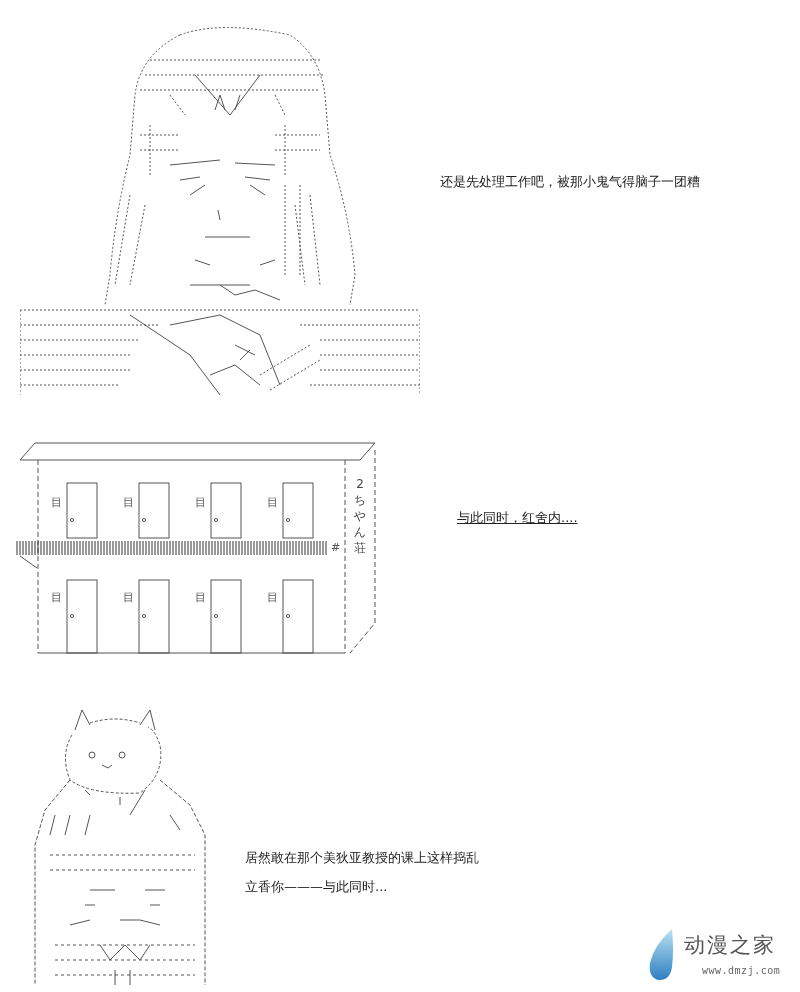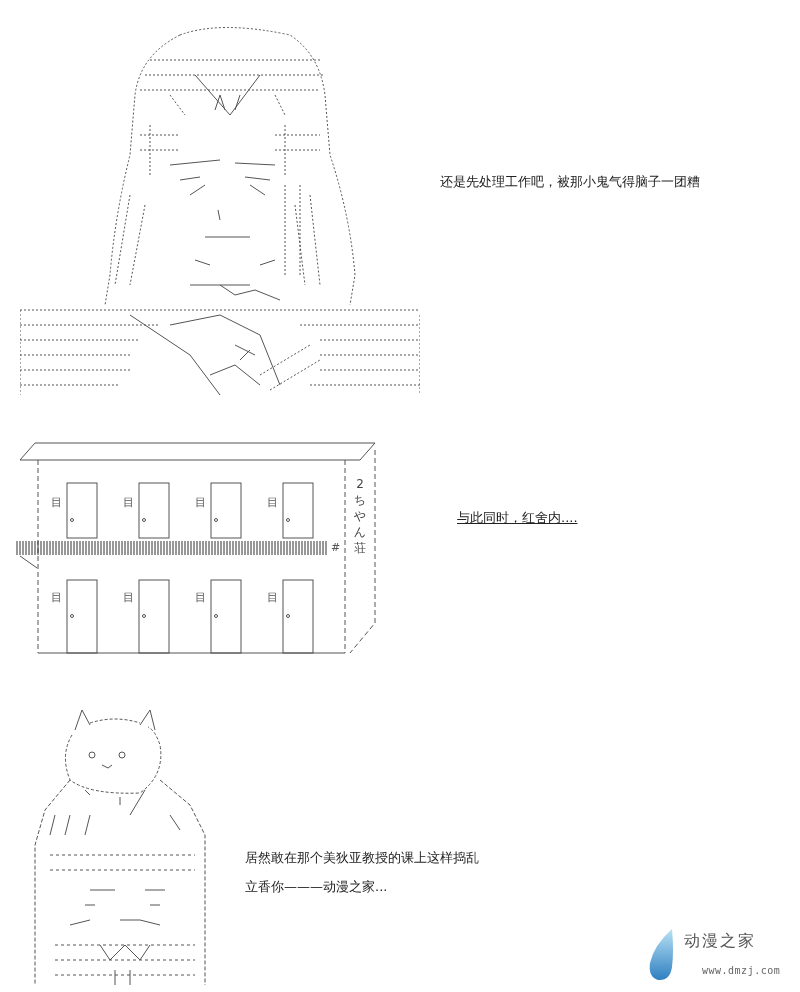--- a/index.html
+++ b/index.html
@@ -19,21 +19,21 @@
   
   #building { left: 15px; top: 438px; width: 370px; height: 220px; }
   .bld-sign { position: absolute; font-size: 12px; color: #444; line-height: 16px; text-align: center; width: 14px; }
   .bld-label { font-size: 11px; color: #555; }
 
   
   #char2 { left: 30px; top: 705px; width: 190px; height: 285px; }
 
   
   #logo { position: absolute; left: 640px; top: 925px; width: 155px; height: 62px; }
-  #logo .title { position: absolute; left: 44px; top: 6px; font-size: 16px; color: #555; letter-spacing: 2px; }
+  #logo .title { position: absolute; left: 44px; top: 6px; font-size: 21px; color: #555; letter-spacing: 2px; }
   #logo .url { position: absolute; left: 46px; top: 40px; font-size: 10px; color: #666; font-family: "DejaVu Sans Mono", monospace; letter-spacing: 0.5px; margin-left: 16px; }
   #logo .leaf { position: absolute; left: 4px; top: 2px; }
 </style>
 </head>
 <body>
 
 <div class="aa" id="char1">
   <svg width="400" height="385" viewBox="0 0 400 385" fill="none" stroke="#555" stroke-width="1" stroke-dasharray="2 2">
 
     <path d="M160 20 Q200 5 270 20 Q300 40 305 80 L310 140 Q330 200 335 260 L330 290"></path>
@@ -161,21 +161,21 @@
     <path d="M55 200 L65 200 M120 200 L130 200"></path>
     <path d="M40 220 L60 215 M90 215 L110 215 L130 220"></path>
     <path d="M25 240 L165 240 M25 255 L165 255 M25 270 L165 270" stroke-dasharray="3 3"></path>
     <path d="M70 240 L80 255 L95 240 L110 255 L120 240"></path>
     <path d="M85 265 L85 280 M100 265 L100 280"></path>
   </svg>
 </div>
 
 <div class="caption" style="left:245px; top:825px;margin-top:26px;">
   <span class="line">居然敢在那个美狄亚教授的课上这样捣乱</span>
-  <span class="line">立香你———动漫之家...</span>
+  <span class="line">立香你———与此同时...</span>
 </div>
 
 <div id="logo">
   <span class="leaf">
     <svg width="34" height="56" viewBox="0 0 34 56">
       <defs>
         <linearGradient id="lg" x1="0" y1="0" x2="0" y2="1">
           <stop offset="0" stop-color="#b8e2f4"></stop>
           <stop offset="1" stop-color="#2f7fc1"></stop>
         </linearGradient>

